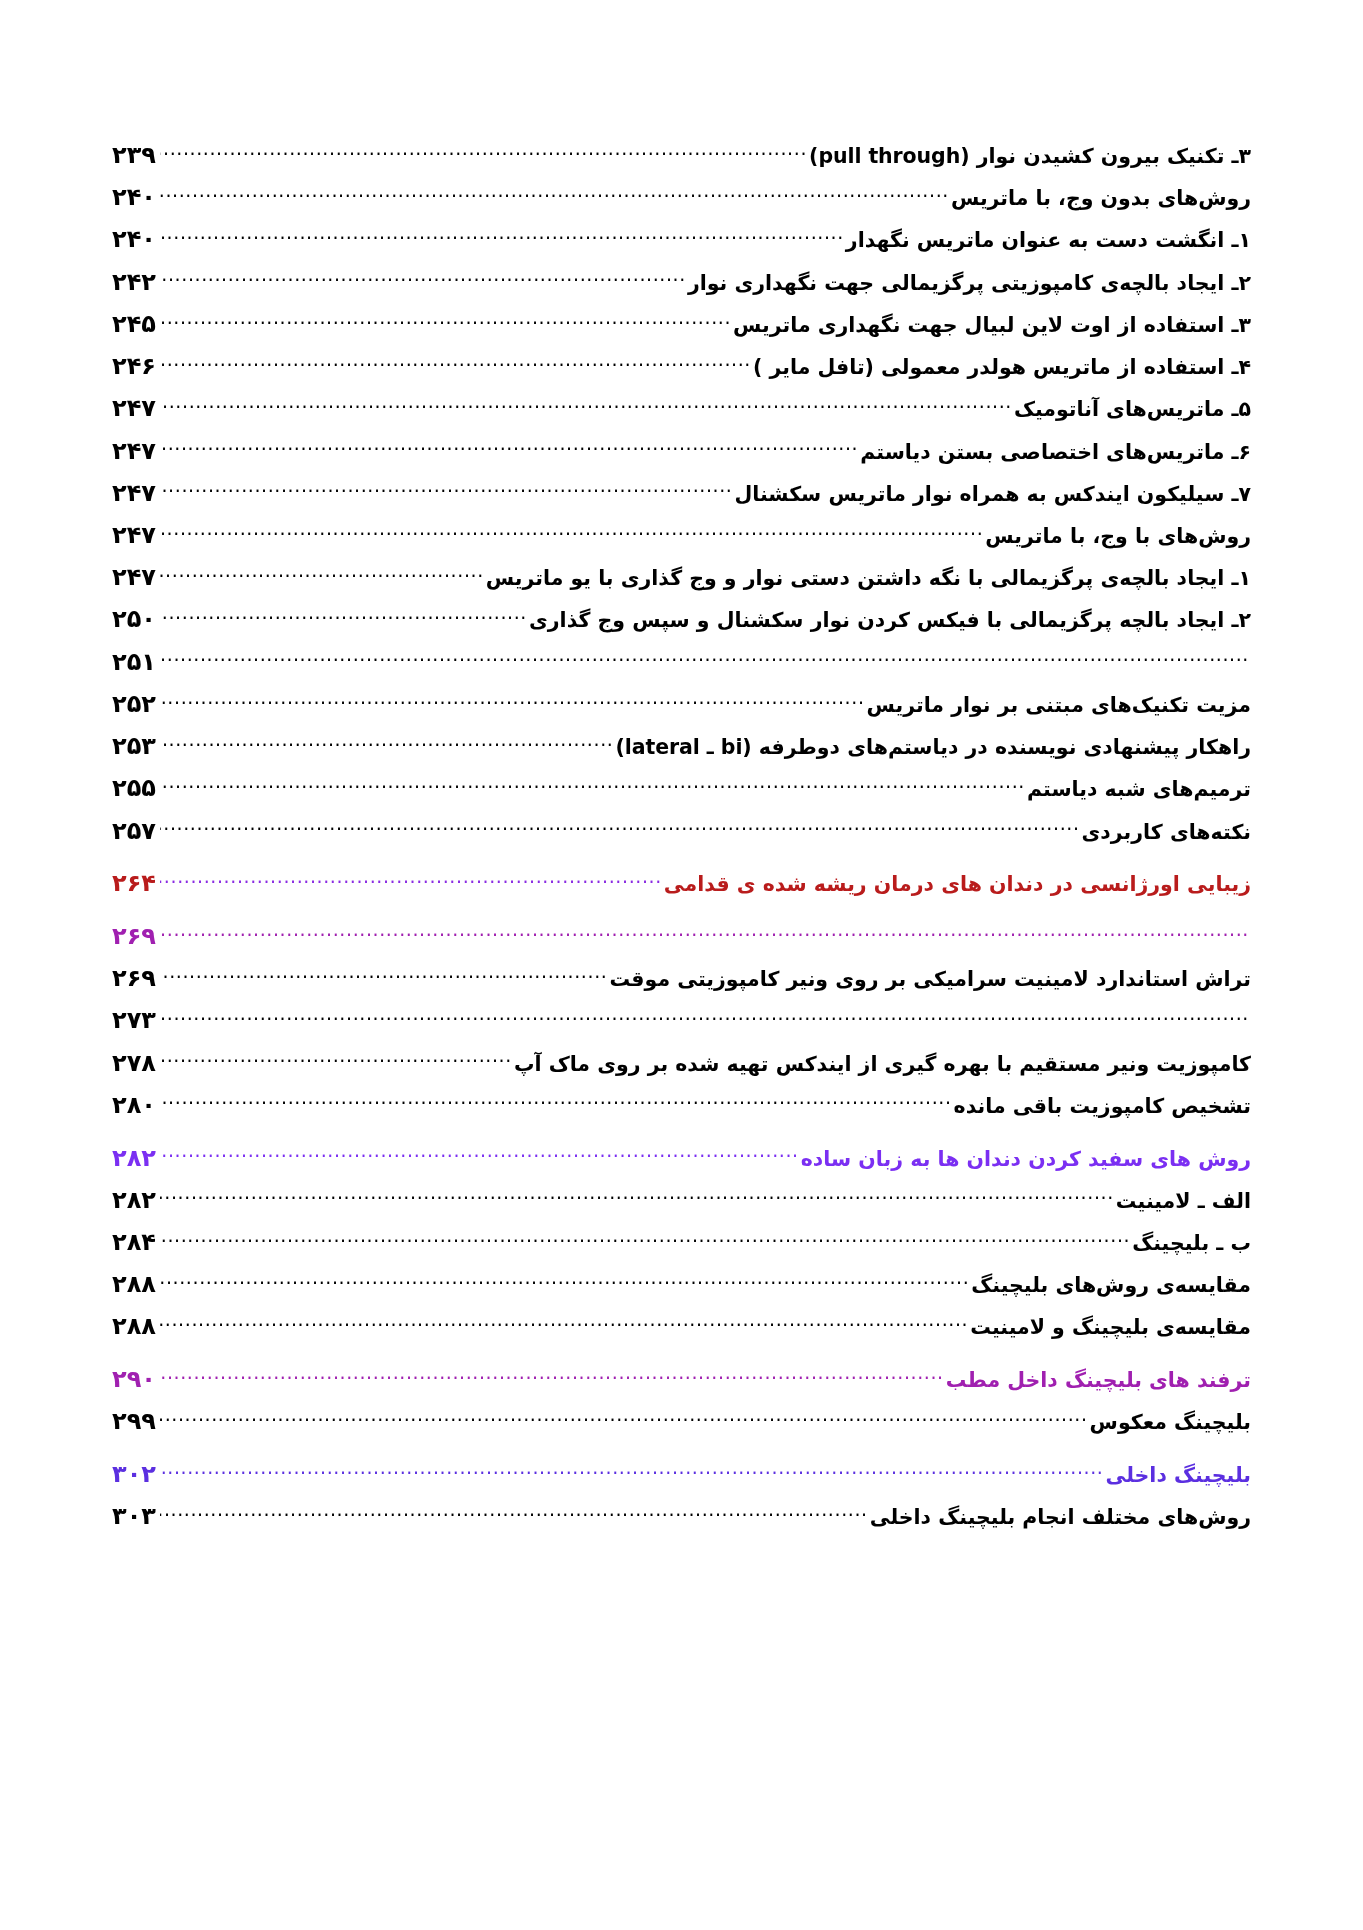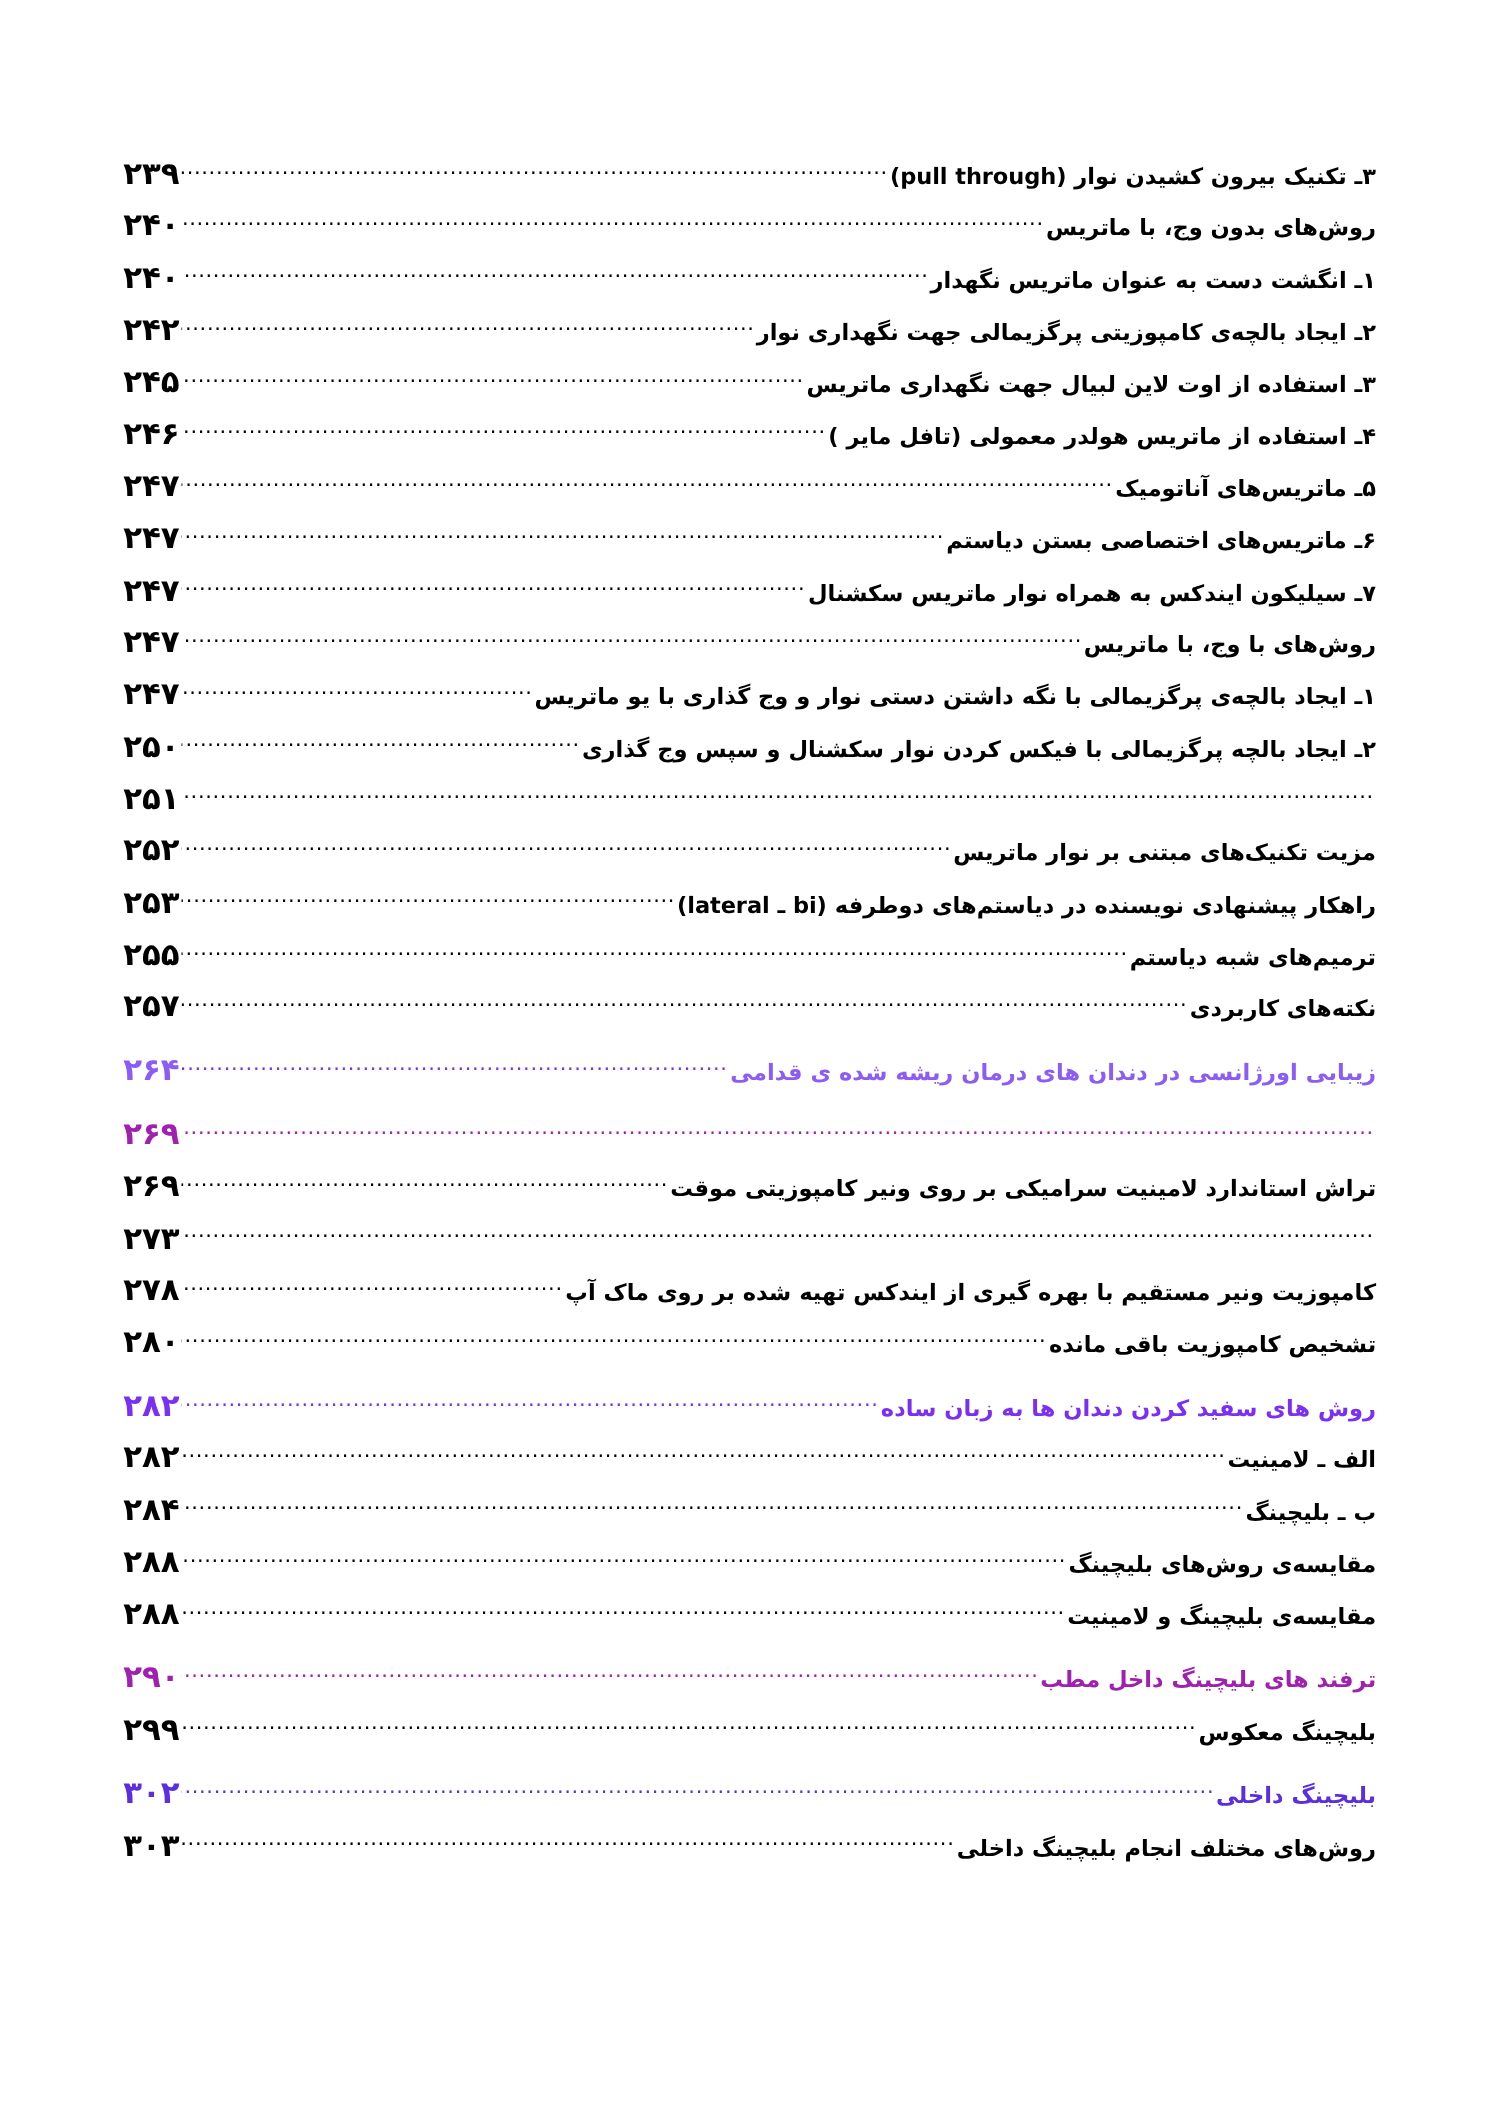--- a/index.html
+++ b/index.html
@@ -58,32 +58,32 @@
     right: 0;
     bottom: 0.16em;
     font-size: 19px;
     letter-spacing: 0.6px;
     white-space: nowrap;
     color: inherit;
   }
   .toc-row .page-num {
     flex: 0 0 auto;
     font-weight: bold;
-    font-size: 28px;
+    font-size: 24px;
     min-width: 46px;
     text-align: left;
     direction: rtl;
   }
 
   .heading-purple {
     color: #8a2be2;
   }
   .heading-purple .label,
   .heading-purple .page-num {
-    color: #8b5cf6;
+    color: #b91c1c;
     font-weight: bold;
   }
   .heading-purple .leader::after { color: #8a2be2; }
 
   .heading-violet {
     color: #7b2ff2;
   }
   .heading-violet .label,
   .heading-violet .page-num {
     color: #7b2ff2;

